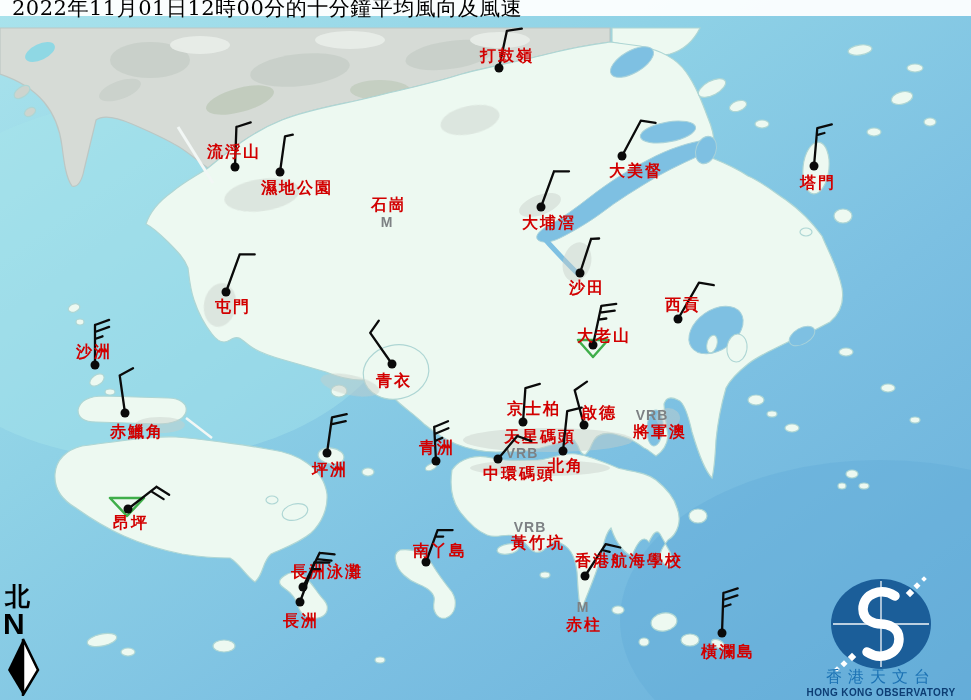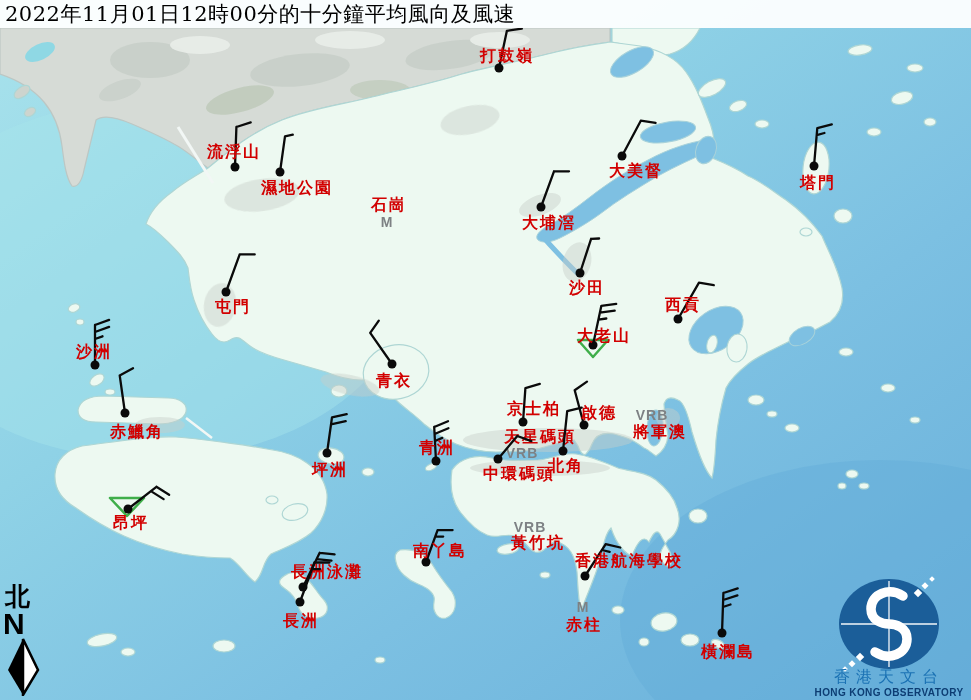--- a/index.html
+++ b/index.html
@@ -1,30 +1,30 @@
 <!DOCTYPE html>
 <html><head>
 <meta charset="utf-8">
 <style>
   html,body{margin:0;padding:0;background:#444;}
   .stage{position:relative;width:971px;height:700px;overflow:hidden;
          font-family:"DejaVu Serif",serif;background:#7ec0e2;}
   .stage svg{display:block;}
   #base-map{position:absolute;left:0;top:0;z-index:1;}
   #stations-layer{position:absolute;left:0;top:0;z-index:3;}
-  .title-bar{position:absolute;left:0;top:0;width:100%;height:28px;z-index:6;
+  .title-bar{position:absolute;left:0;top:0;width:100%;height:16px;z-index:6;
              background:rgba(255,255,255,.94);display:flex;align-items:center;
-             font-size:21px;color:#000;padding-left:5px;box-sizing:border-box;
+             font-size:21px;color:#000;padding-left:12px;box-sizing:border-box;
              letter-spacing:.5px;white-space:nowrap;}
   .st-label{font:bold 16px "DejaVu Serif",serif;fill:#d20000;text-anchor:middle;letter-spacing:2px;}
   .st-note{font:bold 14px "Liberation Sans",sans-serif;fill:#7d8184;text-anchor:middle;letter-spacing:1px;}
   .compass{position:absolute;left:3px;top:584px;width:44px;z-index:5;color:#000;text-align:left;}
   .compass .hanzi{font:bold 25px "DejaVu Serif",serif;line-height:26px;display:block;margin-left:2px;}
   .compass .letter{font:900 30px "Liberation Sans",sans-serif;line-height:28px;display:block;}
-  .logo-box{position:absolute;right:8px;bottom:0;width:148px;height:126px;z-index:5;text-align:center;}
+  .logo-box{position:absolute;right:16px;bottom:0;width:148px;height:126px;z-index:5;text-align:center;}
 </style>
 </head>
 <body>
 
 <div class="stage">
 
   <svg id="base-map" width="971" height="700" viewBox="0 0 971 700">
     <defs>
       <linearGradient id="seaGrad" x1="0" y1="0" x2="1" y2="1">
         <stop offset="0" stop-color="#a9e3ec"></stop>

